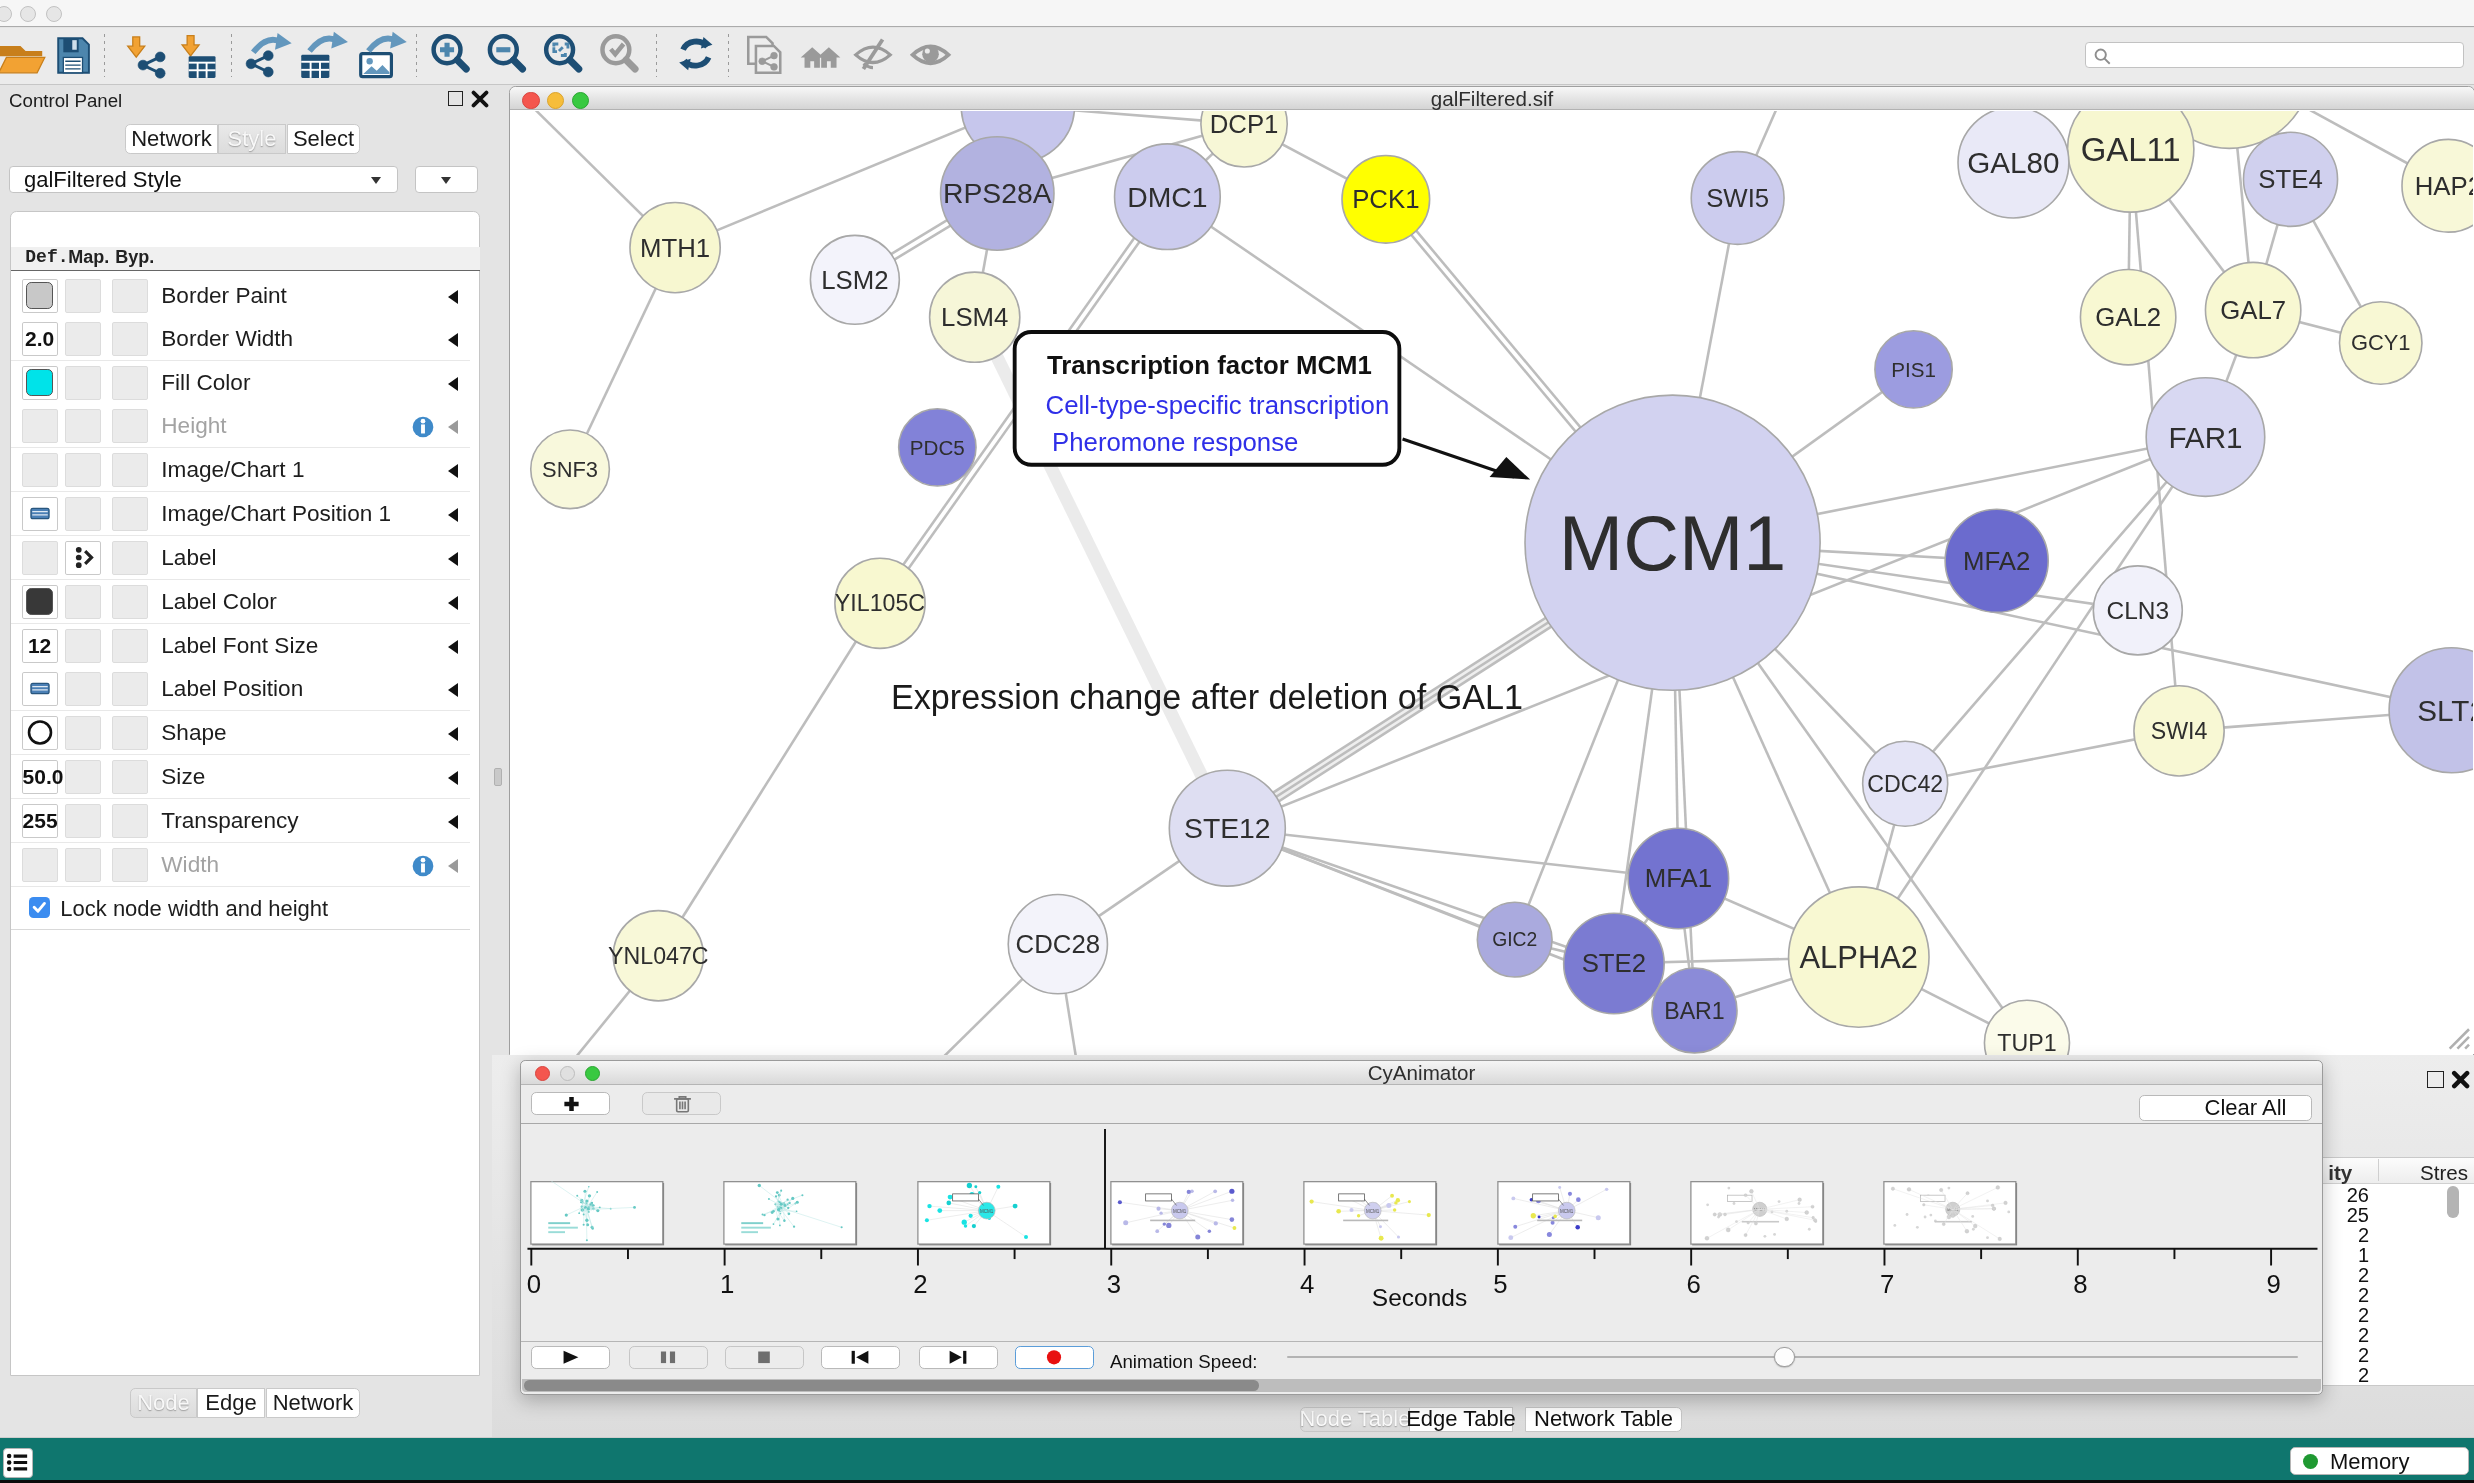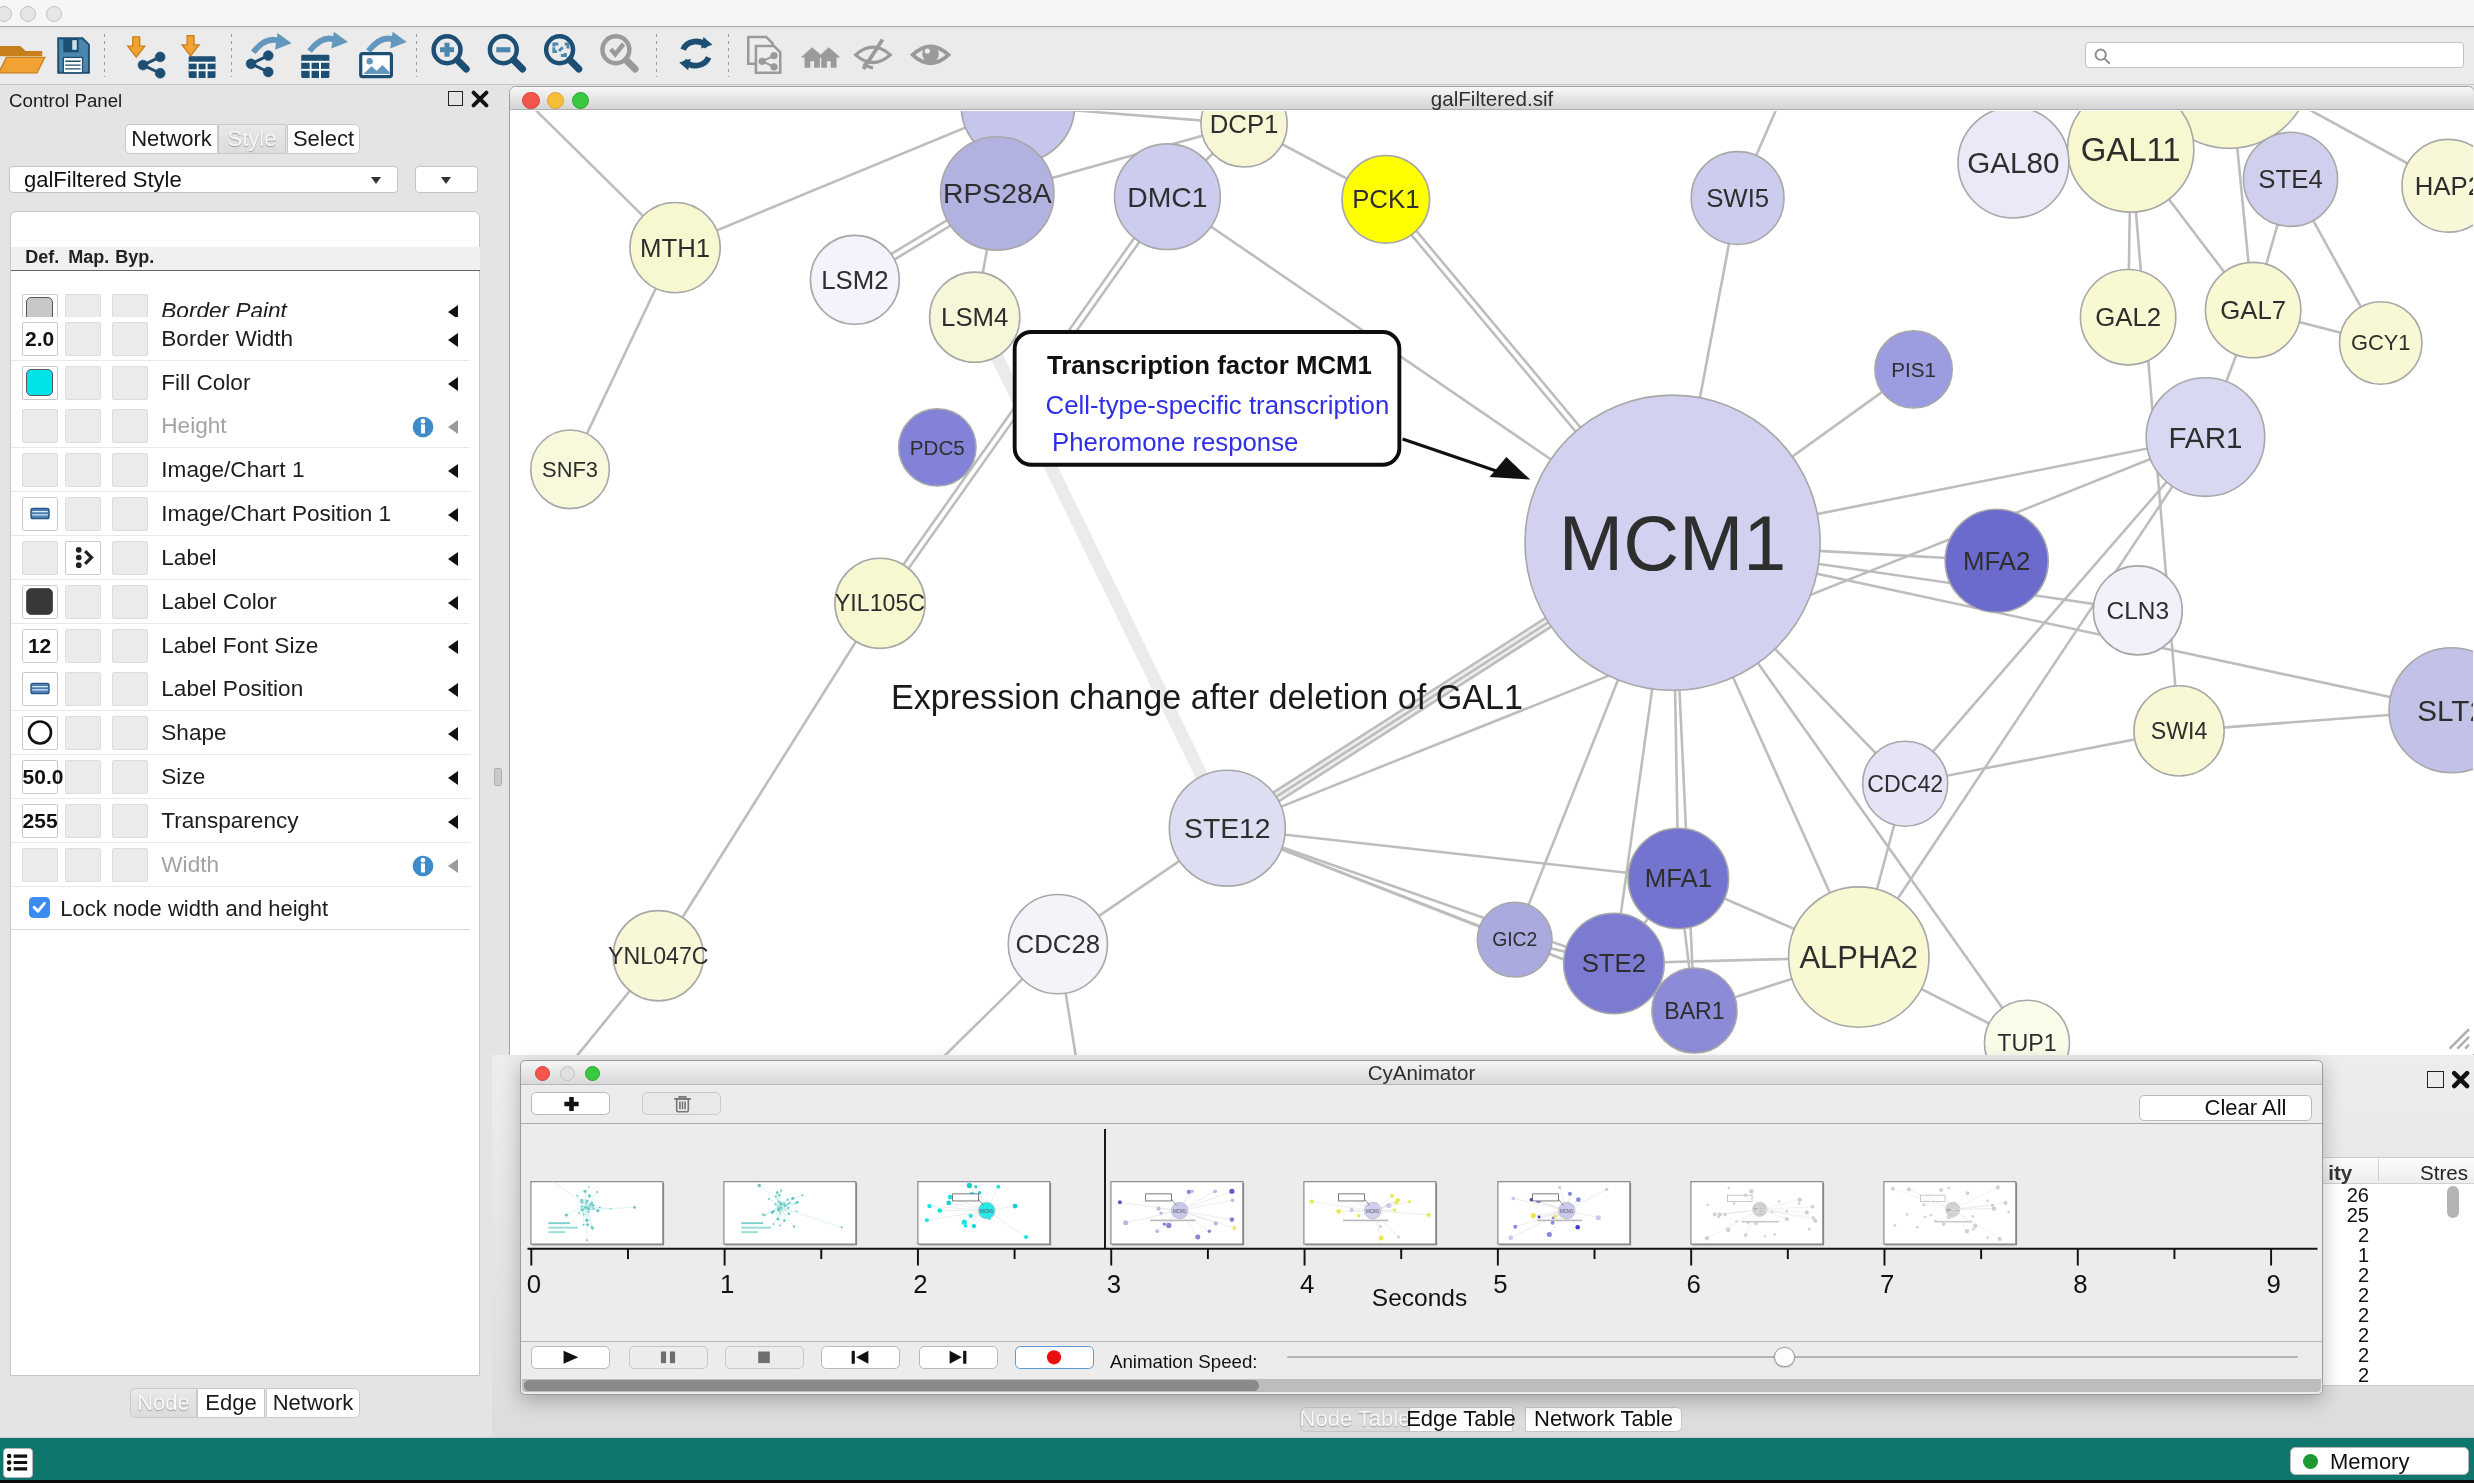--- a/index.html
+++ b/index.html
@@ -165,26 +165,26 @@
   <div class="abs" style="left:9px;top:81px;width:389px;height:27px;background:#fff;border:1.3px solid #c4c4c4;border-radius:3.9px;">
     <div class="abs" style="left:14px;top:0;line-height:26px;font-size:22px;color:#111;">galFiltered Style</div>
     <div class="abs" style="left:361px;top:9.7px;width:0;height:0;border:5.8px solid transparent;border-top:7px solid #333;"></div>
   </div>
   <div class="abs" style="left:415px;top:81px;width:63px;height:27px;background:#fff;border:1.3px solid #c4c4c4;border-radius:3.9px;">
     <div class="abs" style="left:24.5px;top:9.7px;width:0;height:0;border:5.8px solid transparent;border-top:7px solid #333;"></div>
   </div>
 
   <div id="propbox" class="abs">
     <div class="abs" style="left:0;top:35px;width:469px;height:24px;background:#f0f0f0;border-bottom:1.9px solid #666;font-size:18px;font-weight:bold;color:#222;">
-      <span class="abs" style="left:14px;">Def.</span>
+      <span class="abs" style="left:14px;font-family:Liberation Mono, monospace;">Def.</span>
         <span class="abs" style="left:57px;">Map.</span>
         <span class="abs" style="left:104px;">Byp.</span>
     </div>
     <div id="prows" class="abs" style="left:0;top:61px;width:469px;">
-        <div class="prow" style="top:16px;font-style:italic;">
+        <div class="prow" style="top:1px;">
           <div class="cell cellw" style="left:10.3px;">
             <div style="position:absolute;left:3.2px;top:1.9px;width:27px;height:27px;background:#c8c8c8;border:1.9px solid #555;border-radius:5.2px;"></div>
           </div>
           <div class="cell" style="left:54px;"></div>
           <div class="cell" style="left:101px;"></div>
           <div class="plabel" style="color:#1d1d1d">Border Paint</div>
           <div class="parrow" style="border-right-color:#111"></div>
         </div>
 <div class="prow" style="top:44px;">
           <div class="cell cellw pval" style="left:10.3px;">2.0</div>

